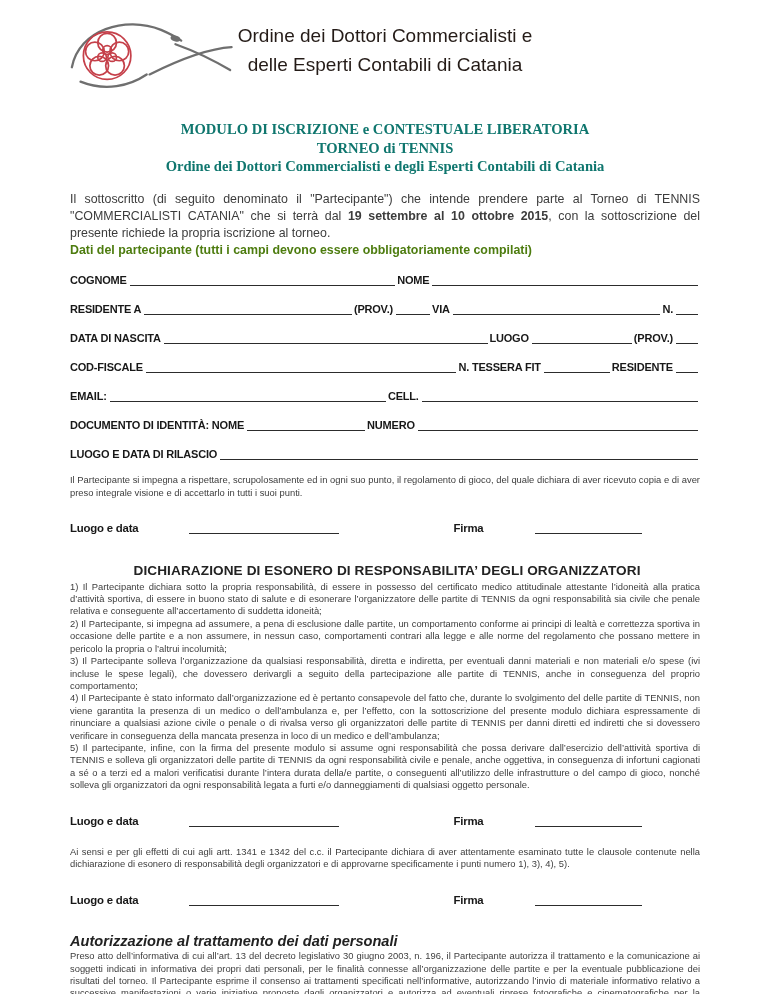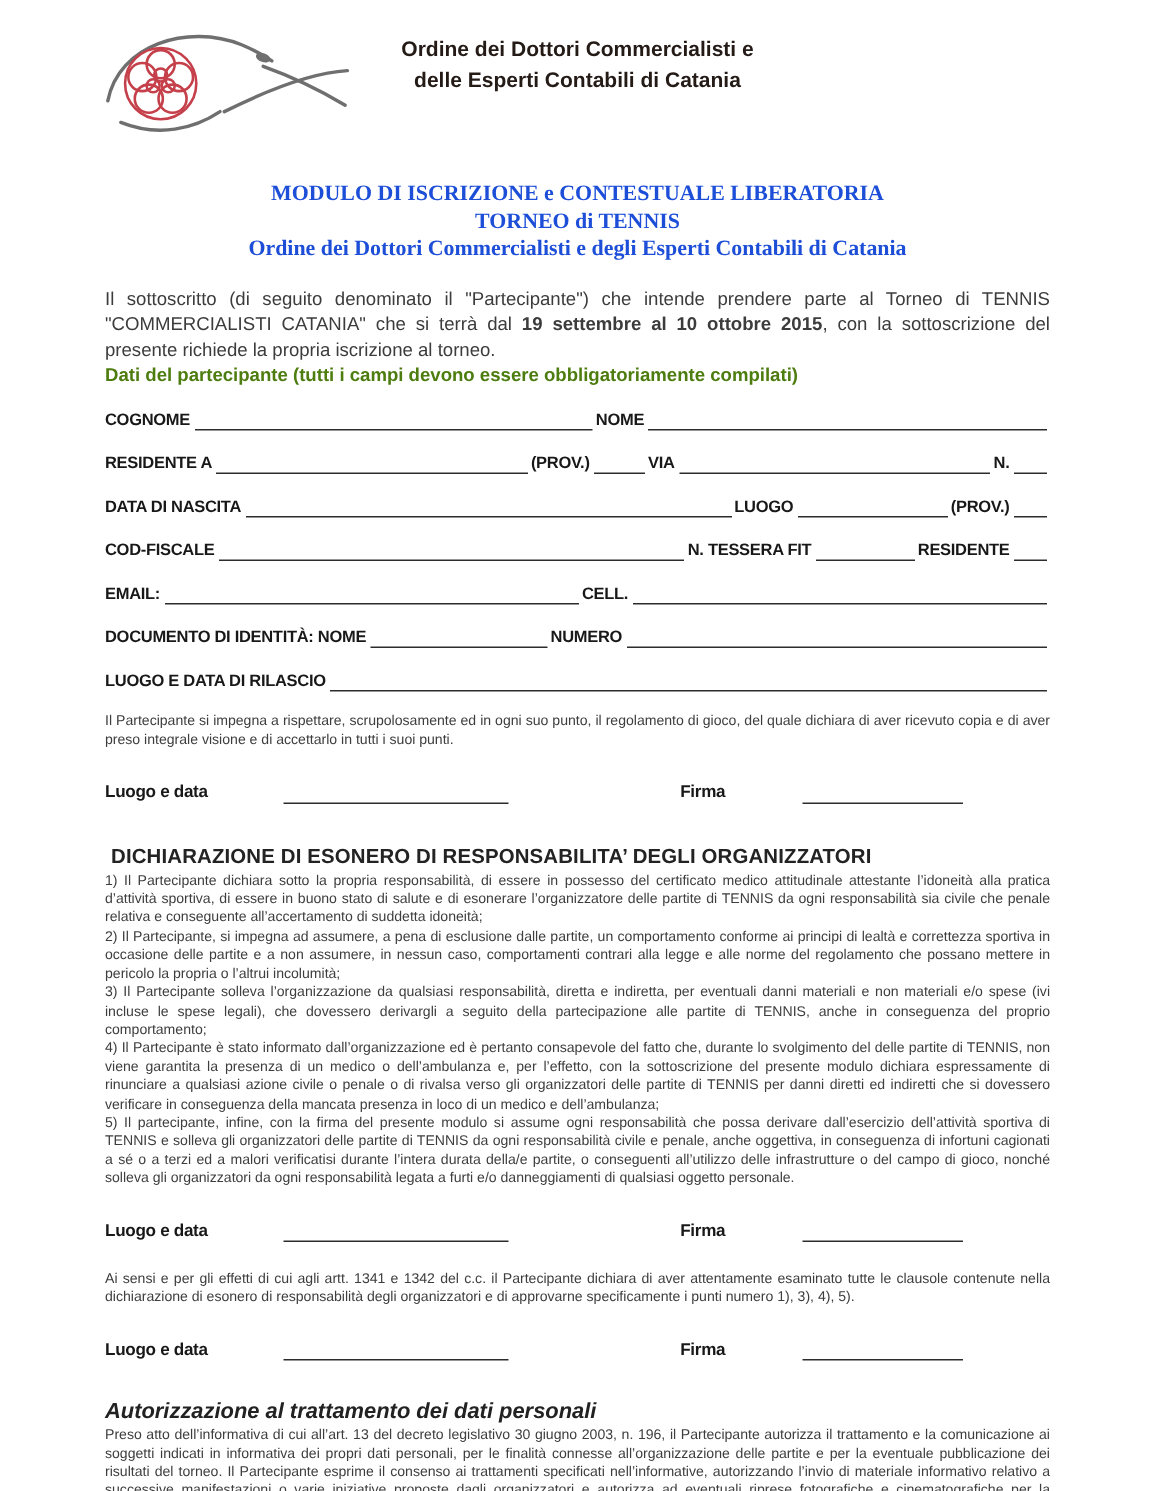--- a/index.html
+++ b/index.html
@@ -5,46 +5,46 @@
   html, body { margin:0; padding:0; background:#ffffff; }
   body {
     width:768px; height:994px; overflow:hidden;
     font-family:"Liberation Sans", sans-serif; color:#303030;
   }
   .page { position:relative; padding:14px 68px 0 70px; box-sizing:border-box; width:768px; height:994px; }
 
   
   .hdr { position:relative; height:84px; }
   .logo { position:absolute; left:-4px; top:0; }
-  .org-name { text-align:center; font-weight:bold; font-size:14px; line-height:1.5; color:#241b17; padding-top:8px; }
+  .org-name { text-align:center; font-weight:normal; font-size:19px; line-height:1.5; color:#241b17; padding-top:8px; }
 
   
-  .doc-title { text-align:center; font-family:"Liberation Serif", serif; font-weight:bold; font-size:14.6px; line-height:1.28; margin-top:22px; color:#1d4ed8; }
+  .doc-title { text-align:center; font-family:"Liberation Serif", serif; font-weight:bold; font-size:14.6px; line-height:1.28; margin-top:22px; color:#0f766e; }
 
   
   .intro { font-size:12.4px; line-height:1.36; text-align:justify; margin:15px 0 0 0; color:#3c3c3c; }
   .intro-bold { font-weight:bold; color:#4d7c0f; margin:0; font-size:12.4px; line-height:1.36; }
 
   
-  .frow { display:flex; align-items:flex-end; margin-top:17px; }
+  .frow { display:flex; margin-top:17px; }
   .flabel { font-weight:bold; font-size:11px; letter-spacing:-0.2px; white-space:nowrap; color:#181818; line-height:1; padding-bottom:1px; margin-right:3px; }
   .fline { border-bottom:1.5px solid #2c2c2c; height:10px; margin-right:2px; }
   .fl { flex:1; }
   .w36 { width:34px; } .w22 { width:22px; } .w100 { width:100px; } .w64 { width:66px; } .w115 { width:118px; }
 
   
-  .sigrow { display:flex; align-items:flex-end; margin-top:24px; margin-right:56px;gap:48px; }
+  .sigrow { display:flex; margin-top:24px; margin-right:56px;gap:48px; }
   .sigrow .flabel { font-size:11.4px; }
   .sig-l { width:150px; } .sig-gap { width:16px; border:none; }
 
   
   .small-p { font-size:9.4px; line-height:1.32; text-align:justify; color:#3d3d3d; margin:13px 0 0 0; }
   .clause { font-size:9.4px; line-height:1.32; text-align:justify; color:#3d3d3d; margin:0; }
 
-  .sec-esonero { font-size:13.6px; font-weight:bold; color:#232323; margin:27px 0 3px 4px; letter-spacing:0.1px; }
+  .sec-esonero { font-size:13.6px; font-weight:bold; color:#232323; margin:27px 0 3px 4px; letter-spacing:0.1px;text-align:center; }
   .sec-title { font-size:14.6px; font-weight:bold; color:#222222; margin:26px 0 1px 0;font-style:italic; }
 </style>
 </head>
 <body>
 
 <div class="page">
 
   <div class="hdr">
     <svg class="logo" width="170" height="82" viewBox="0 0 236 114">
       <g fill="none" stroke="#6f6f6f" stroke-width="3.2" stroke-linecap="round">

